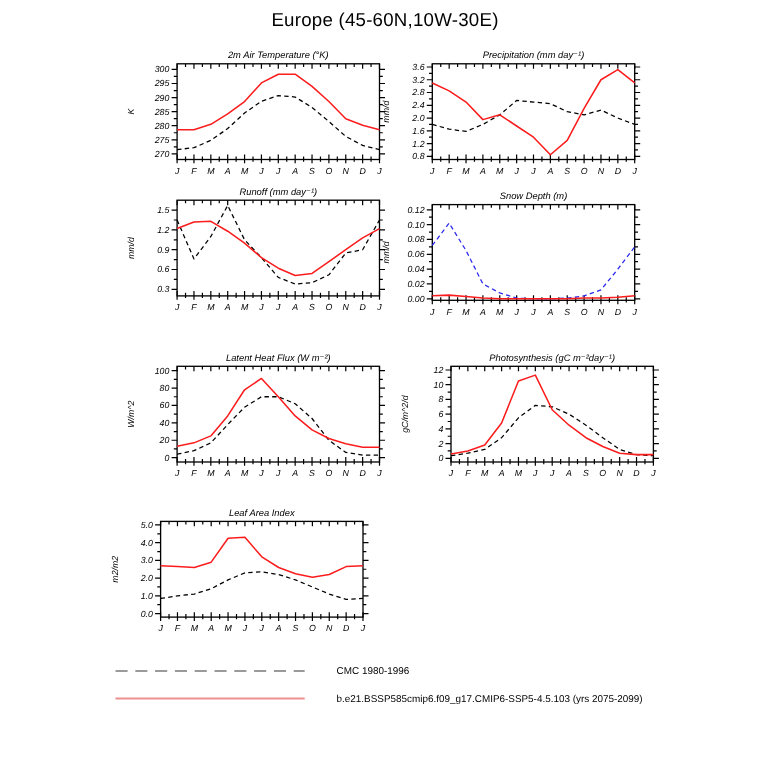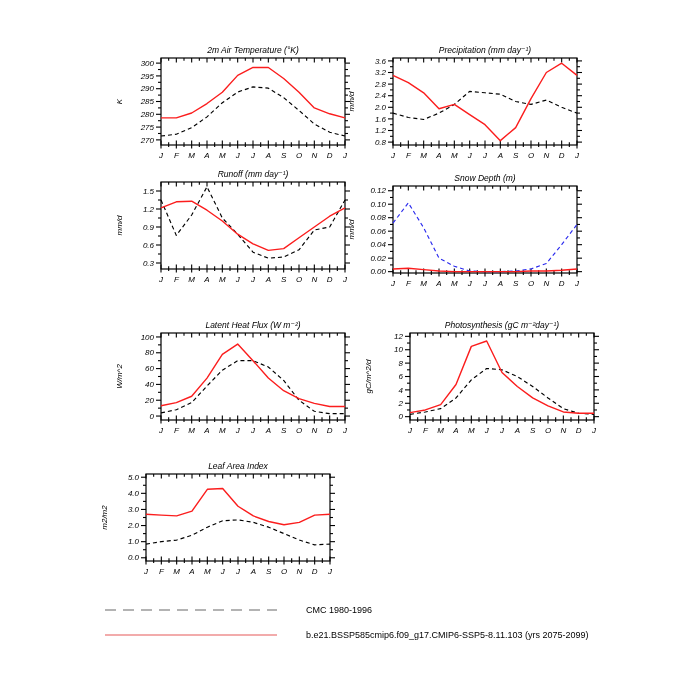--- a/index.html
+++ b/index.html
@@ -15,20 +15,21 @@
   .panel svg{display:block;font-family:inherit;}
   .legend{position:absolute;left:103px;top:597px;}
   .legend-row{display:flex;align-items:center;height:25px;gap:20px;}
   .legend-row svg{display:block;flex:0 0 auto;}
   .legend-label{margin-left:7px;font-size:9px;color:#000;white-space:nowrap;}
 </style>
 </head>
 <body>
 
 <div class="figure">
+  <div class="main-title">Europe (45-60N,10W-30E)</div>
 
   <div class="panel" style="left:111px;top:44px">
       <svg width="268" height="138">
         <text x="142" y="9" text-anchor="middle" font-size="8.5" fill="#000">2m Air Temperature (°K)</text>
         <text x="11" y="57.5" text-anchor="middle" font-size="8" fill="#000" transform="rotate(-90 11 57.5)">K</text>
         <g stroke="#000" stroke-width="1.1">
           <line x1="45" y1="95.88235294117646" x2="50" y2="95.88235294117646"></line>
           <line x1="234" y1="95.88235294117646" x2="239" y2="95.88235294117646"></line>
           <line x1="45" y1="83.08823529411765" x2="50" y2="83.08823529411765"></line>
           <line x1="234" y1="83.08823529411765" x2="239" y2="83.08823529411765"></line>
@@ -762,16 +763,16 @@
     <div class="legend-row">
         <svg width="176" height="12">
           <line x1="2" y1="6" x2="174" y2="6" stroke="#9a9a9a" stroke-width="1.7" stroke-dasharray="11,7"></line>
         </svg>
       <span class="legend-label">CMC 1980-1996</span>
     </div>
     <div class="legend-row">
         <svg width="176" height="12">
           <line x1="2" y1="6" x2="174" y2="6" stroke="#ee8f8f" stroke-width="1.7"></line>
         </svg>
-      <span class="legend-label">b.e21.BSSP585cmip6.f09_g17.CMIP6-SSP5-8.11.103 (yrs 2075-2099)</span>
+      <span class="legend-label">b.e21.BSSP585cmip6.f09_g17.CMIP6-SSP5-4.5.103 (yrs 2075-2099)</span>
     </div>
   </div>
 </div>
 
 </body></html>

